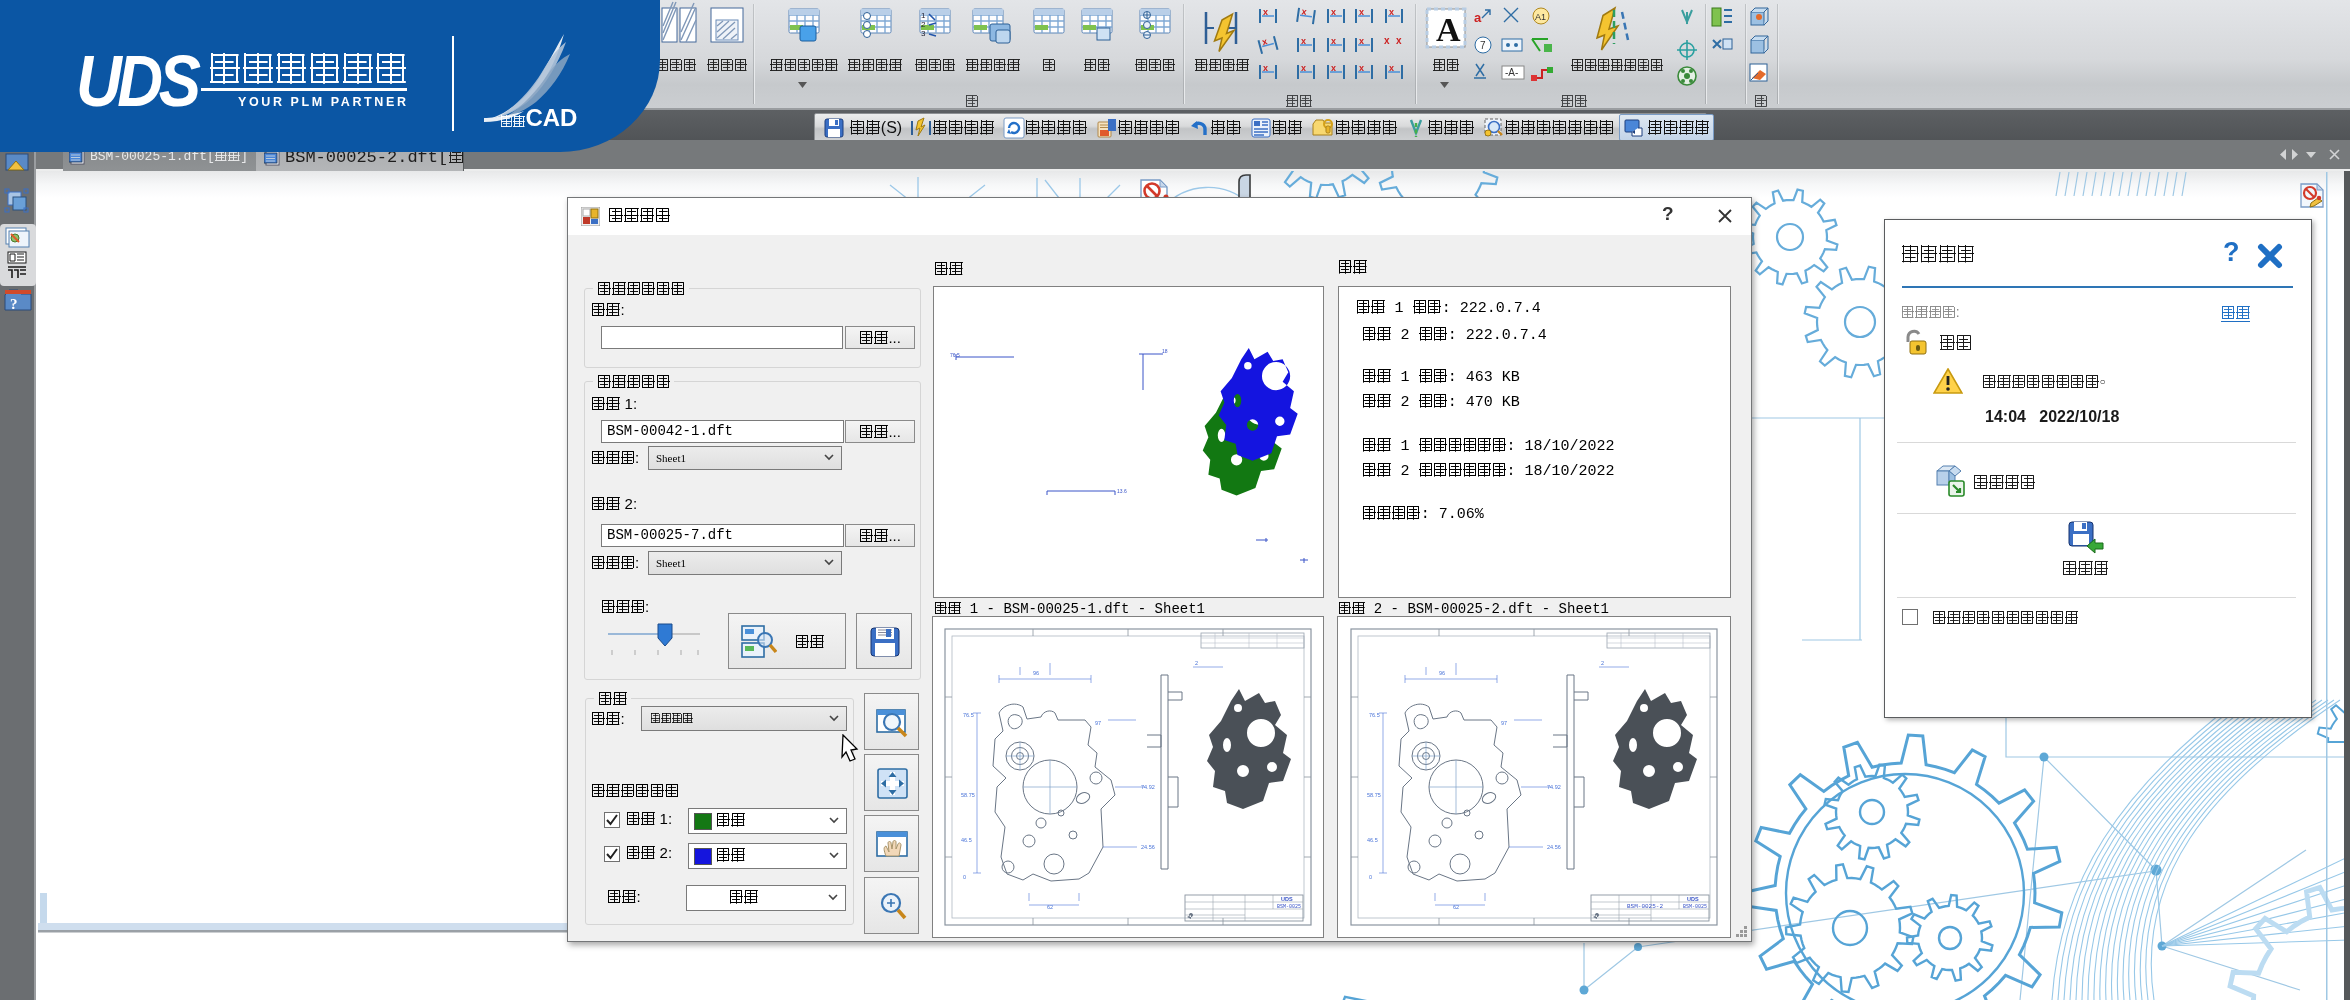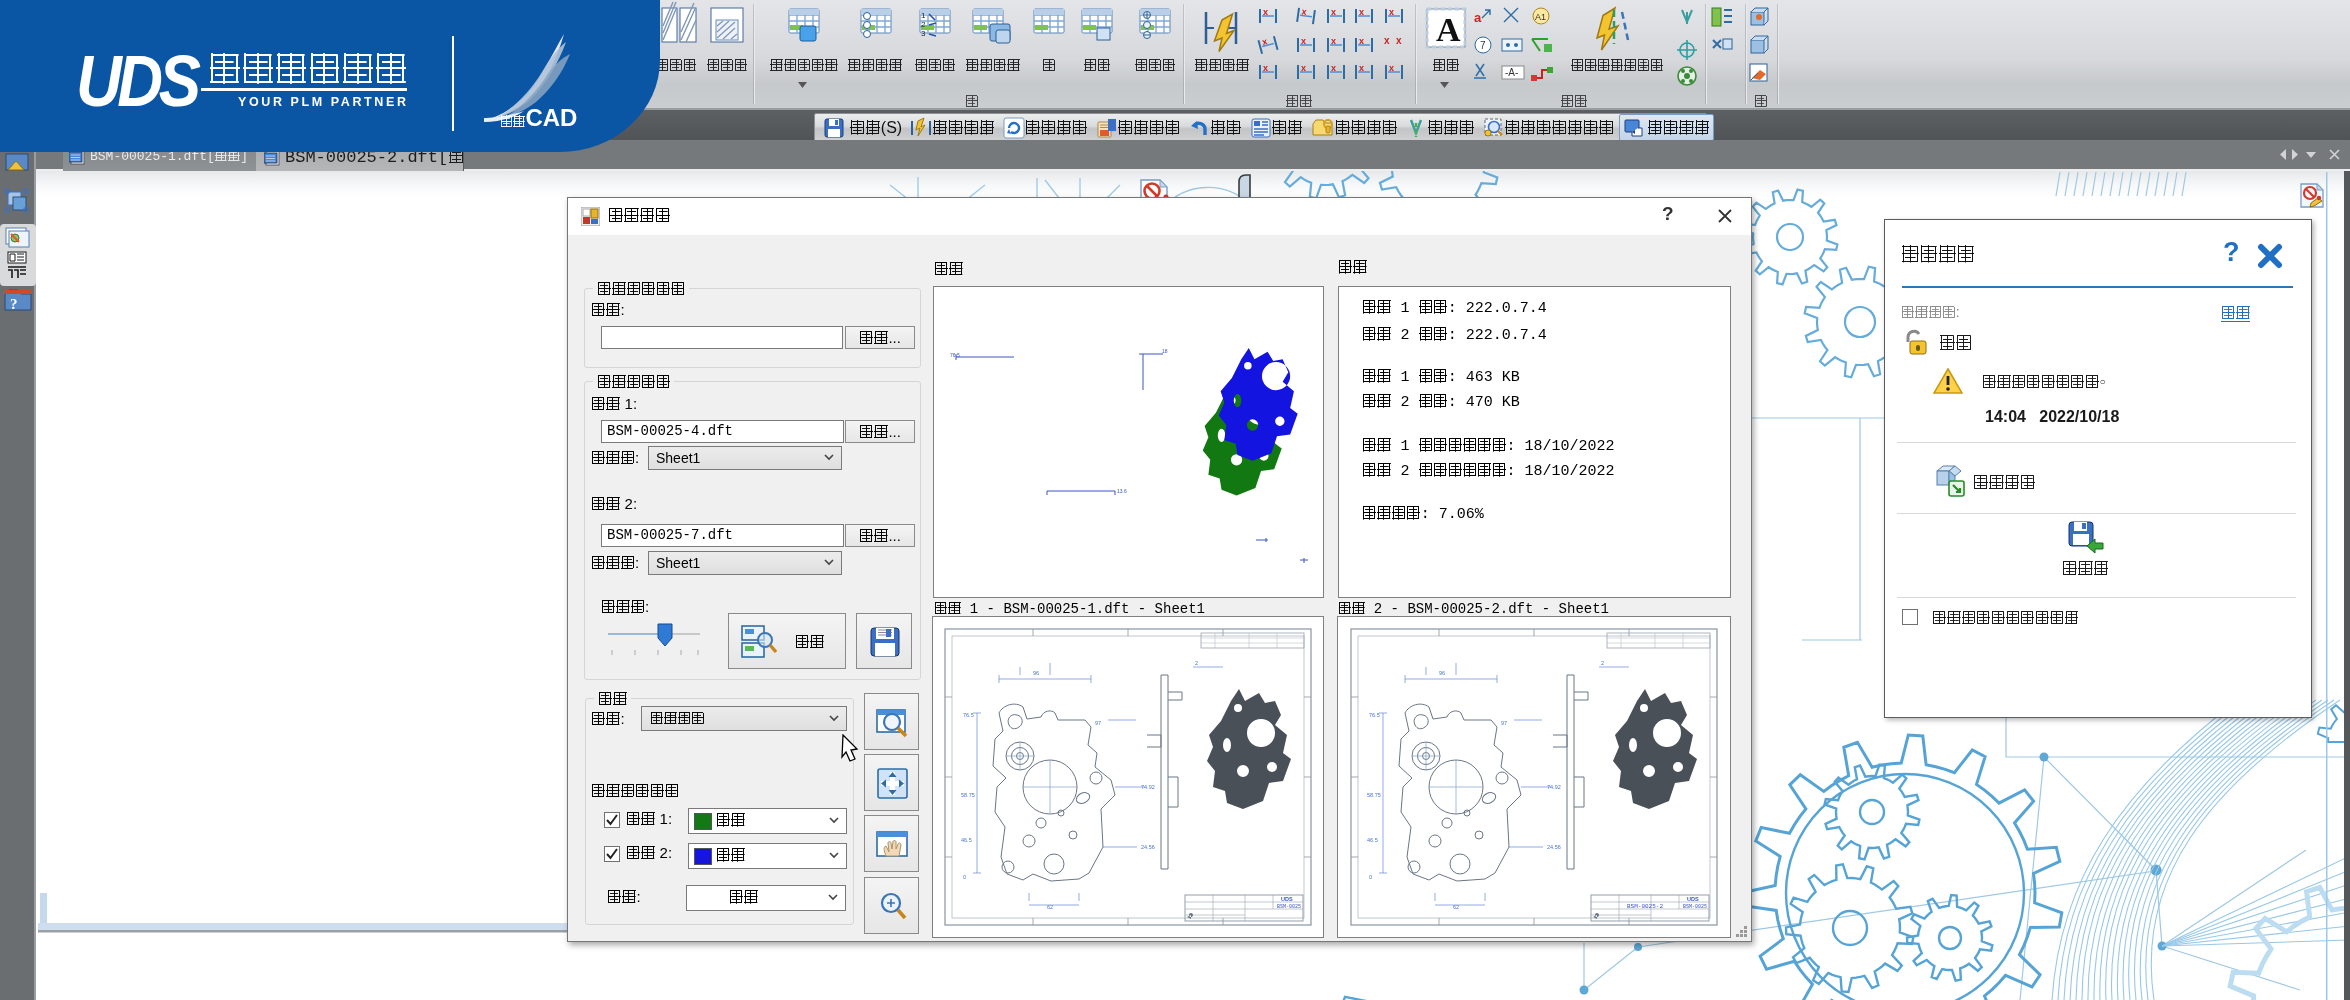--- a/index.html
+++ b/index.html
@@ -36,21 +36,21 @@
 
 #banner{z-index:30;left:0;top:0;width:660px;height:152px;background:#0b56a4;border-bottom-right-radius:100px 92px;color:#fff}
 
 #dialog{z-index:20;left:567px;top:197px;width:1185px;height:745px;background:#f0f0f0;border:1px solid #747678;box-shadow:2px 3px 6px rgba(0,0,0,.35);font-size:15px;color:#000}
 #dtitle{position:absolute;left:0;top:0;width:100%;height:37px;background:#fff;border-bottom:1px solid #fff}
 .gbox{position:absolute;border:1px solid #d5d5d5;border-radius:3px}
 .glab{position:absolute;top:-9px;left:8px;background:#f0f0f0;padding:0 4px;font-size:15px}
 .tbox{position:absolute;background:#fff;border:1px solid #7a7a7a;font-family:"Liberation Mono",monospace;font-size:14px;line-height:21px;padding-left:5px}
 .btn{position:absolute;background:linear-gradient(#f4f4f4,#e6e6e6);border:1px solid #8a8a8a;font-size:15px;text-align:center}
 .combo{position:absolute;background:#fff;border:1px solid #7a7a7a;font-family:"Liberation Mono",monospace;font-size:14px}
-.combog{position:absolute;background:linear-gradient(#ececec,#dfdfdf);border:1px solid #7a7a7a;font-family:Liberation Sans, sans-serif;font-size:14px}
+.combog{position:absolute;background:linear-gradient(#ececec,#dfdfdf);border:1px solid #7a7a7a;font-family:Liberation Serif, serif;font-size:11px}
 .chev{position:absolute;right:6px;top:50%;margin-top:-7px;width:12px;height:12px;fill:none;stroke:#444;stroke-width:1.6}
 .pane{position:absolute;background:#fff;border:1px solid #808080}
 .cb{position:absolute;width:16px;height:16px;background:#fff;border:1px solid #707070}
 
 #panel{z-index:25;left:1884px;top:219px;width:428px;height:499px;background:#fff;border:1px solid #5a5c5e;box-shadow:2px 2px 5px rgba(0,0,0,.3);color:#1a1a1a}
 .hr{position:absolute;left:12px;width:399px;height:1px;background:#d9d9d9}
 </style>
 </head>
 <body>
 <div class="abs" id="ribbon">
@@ -539,21 +539,21 @@
       <span class="glab"><i></i><i></i><i></i><i></i><i></i><i></i></span>
     </div>
 <div class="abs" style="left:23px;top:103px"><i></i><i></i>:</div>
 <div class="tbox" style="left:33px;top:128px;width:242px;height:23px"></div>
 <div class="btn" style="left:277px;top:128px;width:70px;height:23px;line-height:21px"><i></i><i></i>...</div>
 
 <div class="gbox" style="left:16px;top:183px;width:337px;height:299px">
       <span class="glab"><i></i><i></i><i></i><i></i><i></i></span>
     </div>
 <div class="abs" style="left:23px;top:197px"><i></i><i></i> 1:</div>
-<div class="tbox" style="left:33px;top:222px;width:243px;height:23px">BSM-00025-4.dft</div>
+<div class="tbox" style="left:33px;top:222px;width:243px;height:23px">BSM-00042-1.dft</div>
 <div class="btn" style="left:277px;top:222px;width:70px;height:23px;line-height:21px"><i></i><i></i>...</div>
 <div class="abs" style="left:23px;top:251px"><i></i><i></i><i></i>:</div>
 <div class="combog" style="left:80px;top:248px;width:194px;height:24px;line-height:22px;padding-left:7px">Sheet1<svg class="chev" viewBox="0 0 12 12">
         <path d="M2 4l4 4 4-4"></path>
       </svg></div>
 <div class="abs" style="left:23px;top:297px"><i></i><i></i> 2:</div>
 <div class="tbox" style="left:33px;top:326px;width:243px;height:23px">BSM-00025-7.dft</div>
 <div class="btn" style="left:277px;top:326px;width:70px;height:23px;line-height:21px"><i></i><i></i>...</div>
 <div class="abs" style="left:23px;top:356px"><i></i><i></i><i></i>:</div>
 <div class="combog" style="left:80px;top:353px;width:194px;height:24px;line-height:22px;padding-left:7px">Sheet1<svg class="chev" viewBox="0 0 12 12">
@@ -671,21 +671,21 @@
           <text x="183" y="206">13.6</text>
         </g>
 <g fill-rule="evenodd" transform="translate(296,44) scale(0.94)">
  <path fill="#127812" transform="translate(-17,37)" d="M12 30 L20 18 26 30 40 22 46 32 56 30 62 44 56 54 68 64 64 82 72 88 64 110 50 112 44 130 24 138 8 132 6 120 -6 116 -4 100 -12 90 -6 76 -10 64 2 50 Z M34 48 a15 15 0 1 0 30 0 a15 15 0 1 0 -30 0 M15 37 a4 4 0 1 0 8 0 a4 4 0 1 0 -8 0 M48 96 a5 5 0 1 0 10 0 a5 5 0 1 0 -10 0 M18 100 a6 6 0 1 0 12 0 a6 6 0 1 0 -12 0 M4 74 a4 7 0 1 0 8 0 a4 7 0 1 0 -8 0"></path>
  <path fill="#1414e0" d="M12 30 L20 18 26 30 40 22 46 32 56 30 62 44 56 54 68 64 64 82 72 88 64 110 50 112 44 130 24 138 8 132 6 120 -6 116 -4 100 -12 90 -6 76 -10 64 2 50 Z M34 48 a15 15 0 1 0 30 0 a15 15 0 1 0 -30 0 M15 37 a4 4 0 1 0 8 0 a4 4 0 1 0 -8 0 M48 96 a5 5 0 1 0 10 0 a5 5 0 1 0 -10 0 M18 100 a6 6 0 1 0 12 0 a6 6 0 1 0 -12 0 M4 74 a4 7 0 1 0 8 0 a4 7 0 1 0 -8 0"></path>
 </g>
 </svg>
 </div>
 <div class="abs mono" style="left:770px;top:62px;font-size:15px"><i></i><i></i></div>
 <div class="pane" style="left:770px;top:88px;width:393px;height:312px;font-family:'Liberation Mono',monospace;font-size:15px">
- <div class="abs" style="left:23px;top:13px"><i></i><i></i> 1 <i></i><i></i>: 222.0.7.4</div>
+ <div class="abs" style="left:17px;top:13px"><i></i><i></i> 1 <i></i><i></i>: 222.0.7.4</div>
  <div class="abs" style="left:23px;top:40px"><i></i><i></i> 2 <i></i><i></i>: 222.0.7.4</div>
  <div class="abs" style="left:23px;top:82px"><i></i><i></i> 1 <i></i><i></i>: 463 KB</div>
  <div class="abs" style="left:23px;top:107px"><i></i><i></i> 2 <i></i><i></i>: 470 KB</div>
  <div class="abs" style="left:23px;top:151px"><i></i><i></i> 1 <i></i><i></i><i></i><i></i><i></i><i></i>: 18/10/2022</div>
  <div class="abs" style="left:23px;top:176px"><i></i><i></i> 2 <i></i><i></i><i></i><i></i><i></i><i></i>: 18/10/2022</div>
  <div class="abs" style="left:23px;top:219px"><i></i><i></i><i></i><i></i>: 7.06%</div>
 </div>
 <div class="abs mono" style="left:366px;top:403px;font-size:14px"><i></i><i></i> 1 - BSM-00025-1.dft - Sheet1</div>
 <div class="abs mono" style="left:770px;top:403px;font-size:14px"><i></i><i></i> 2 - BSM-00025-2.dft - Sheet1</div>
 <div class="pane" style="left:364px;top:418px;width:392px;height:322px"><svg width="390" height="320" viewBox="0 0 390 320">

